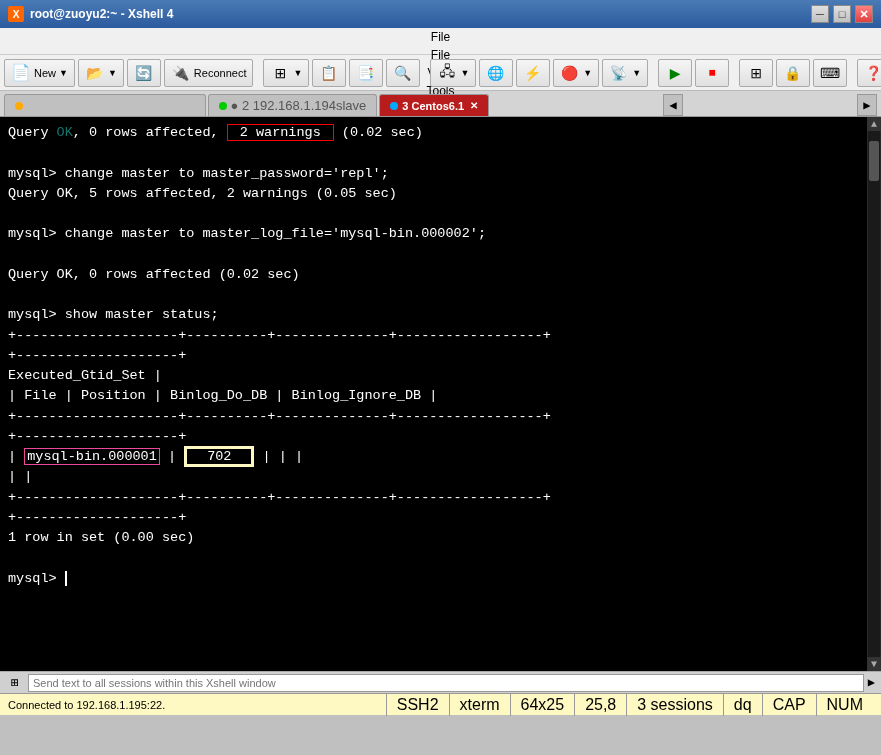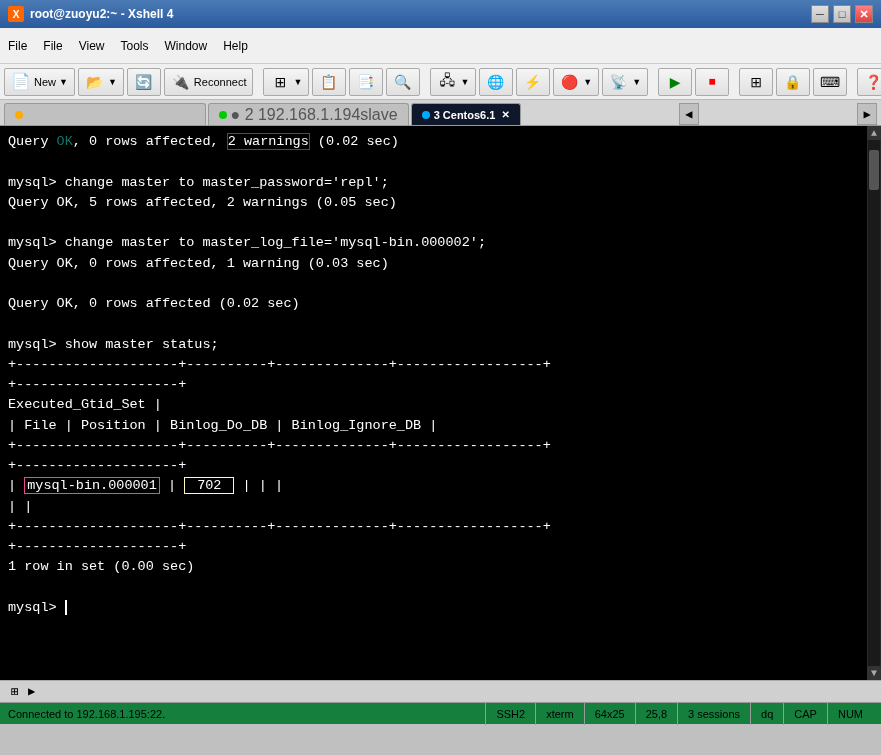--- a/index.html
+++ b/index.html
@@ -24,26 +24,27 @@
     .title-btn {
       width: 18px; height: 18px; border: 1px solid #888;
       display: flex; align-items: center; justify-content: center;
       font-size: 11px; cursor: pointer; color: #333; font-family: Arial;
       background: linear-gradient(to bottom, #e0e0e0, #c0c0c0);
     }
 
     
     .menu-bar {
       background: #f0f0f0;
-      height: 36px;
+      height: 27px;
       display: flex;
       align-items: center;
       border-bottom: 1px solid #ccc;
       font-family: Arial, sans-serif;
       font-size: 12px;
+      flex-direction: column;
     }
     .menu-item {
       padding: 2px 8px;
       cursor: pointer;
     }
 
     
     .toolbar {
       background: #f0f0f0;
       height: 36px;
@@ -87,65 +88,65 @@
       align-items: center;
       gap: 4px;
       border: 1px solid #999;
       border-bottom: none;
       cursor: pointer;
       font-family: Arial;
       font-size: 11px;
       border-radius: 3px 3px 0 0;
     }
     .tab-inactive { background: #c0c0c0; color: #555; }
-    .tab-active { background: #0f172a; color: #fff; font-weight: bold; }
+    .tab-active { background: #b91c1c; color: #fff; font-weight: bold; }
     .tab-dot { width: 8px; height: 8px; border-radius: 50%; }
     .tab-close { font-size: 10px; cursor: pointer; margin-left: 2px; }
     .tab-nav { width: 20px; height: 22px; display: flex; align-items: center; justify-content: center; font-size: 12px; cursor: pointer; margin-left: auto; }
 
     
     .terminal {
       background: #000;
       color: #fff;
       width: 100%;
       height: calc(755px - 28px - 22px - 36px - 26px - 22px - 22px);
       padding: 6px 8px;
       font-family: 'Courier New', monospace;
       font-size: 13.5px;
       line-height: 1.5;
       overflow: hidden;
       position: relative;
     }
     .terminal .highlight-box {
       display: inline;
       border: 1px solid red;
-      padding: 0 0;
+      padding: 0 12px;
     }
 
     
     .status-bar {
-      background: #15803d;
+      background: #fef9c3;
       height: 22px;
       display: flex;
       align-items: center;
       padding: 0 8px;
       font-family: Arial;
       font-size: 11px;
       border-top: 1px solid #999;
       gap: 0;
     }
     .status-left { flex: 1; }
     .status-segments { display: flex; gap: 0; }
     .status-seg {
       padding: 0 10px;
       border-left: 1px solid #999;
       height: 22px;
       display: flex;
       align-items: center;
-      font-size: 11px;
+      font-size: 16px;
     }
 
     
     .send-bar {
       background: #d0d0d0;
       height: 22px;
       display: flex;
       align-items: center;
       padding: 0 6px;
       gap: 4px;
@@ -305,70 +306,70 @@
 
 </div>
 
 <div class="tab-bar">
   <div class="tab tab-inactive">
     <div class="tab-dot" style="background:#ffaa00;"></div>
     <span style="font-size:15px;font-family:Arial;margin-top:44px;">● 1 192.168.1.193master</span>
   </div>
   <div class="tab tab-inactive">
     <div class="tab-dot" style="background:#00cc00;"></div>
-    <span style="font-size:16px;font-family:Arial;">● 2 192.168.1.194slave</span>
+    <span style="font-size:13px;font-family:Arial;">● 2 192.168.1.194slave</span>
   </div>
   <div class="tab tab-active">
     <div class="tab-dot" style="background:#00aaff;"></div>
     <span style="font-size:11px;font-family:Arial;">3 Centos6.1</span>
     <span class="tab-close">✕</span>
   </div>
   <div class="tab-nav" style="margin-left:auto;background:#c0c0c0;border:1px solid #999;">◀</div>
   <div class="tab-nav" style="background:#c0c0c0;border:1px solid #999;">▶</div>
 </div>
 
 <div style="position:relative; background:#000; height: 554px; overflow:hidden;">
   <div class="terminal" style="padding-right:20px;">
     <div>Query <span style="color:#0f766e;">OK</span>, 0 rows affected, <span class="highlight-box">2 warnings</span> (0.02 sec)</div>
     <div>&nbsp;</div>
     <div>mysql&gt; change master to master_password='repl';</div>
     <div>Query OK, 5 rows affected, 2 warnings (0.05 sec)</div>
     <div>&nbsp;</div>
     <div>mysql&gt; change master to master_log_file='mysql-bin.000002';</div>
-    <div>Query OK, 0 rows affected, 1 warning (0.03 sec)</div>
     <div>&nbsp;</div>
     <div>Query OK, 0 rows affected (0.02 sec)</div>
     <div>&nbsp;</div>
     <div>mysql&gt; show master status;</div>
     <div>+--------------------+----------+--------------+------------------+</div>
     <div>+--------------------+</div>
     <div>  Executed_Gtid_Set |</div>
     <div>| File               | Position | Binlog_Do_DB | Binlog_Ignore_DB |</div>
     <div>+--------------------+----------+--------------+------------------+</div>
     <div>+--------------------+</div>
-    <div>| <span style="border:1px solid #ec4899; padding: 0 2px;">mysql-bin.000001</span>   |      <span style="border:1px solid #fef9c3; padding: 0 12px;">702</span> |              |                  |</div>
+    <div>| <span style="border:1px solid #ec4899; padding: 0 2px;">mysql-bin.000001</span>   |      <span style="border:3px solid #fef9c3; padding: 0 20px;">702</span> |              |                  |</div>
     <div>|                    |</div>
     <div>+--------------------+----------+--------------+------------------+</div>
     <div>+--------------------+</div>
     <div>1 row in set (0.00 sec)</div>
     <div>&nbsp;</div>
     <div>mysql&gt; <span style="border-left: 2px solid #fff; animation: blink 1s step-end infinite;">&nbsp;</span></div>
   </div>
 
   <div class="scrollbar">
     <div class="scroll-arrow">▲</div>
     <div class="scroll-track">
       <div class="scroll-thumb"></div>
     </div>
     <div class="scroll-arrow">▼</div>
   </div>
 </div>
 
 <div class="send-bar">
   <div class="send-icon">⊞</div>
+  <input class="send-input" placeholder="Send text to all sessions within this Xshell window" style="">
   <div class="send-btn">▶</div>
 </div>
 
 <div class="status-bar">
   <span class="status-left">Connected to 192.168.1.195:22.</span>
   <div class="status-segments">
     <div class="status-seg">SSH2</div>
     <div class="status-seg">xterm</div>
     <div class="status-seg">64x25</div>
     <div class="status-seg">25,8</div>

